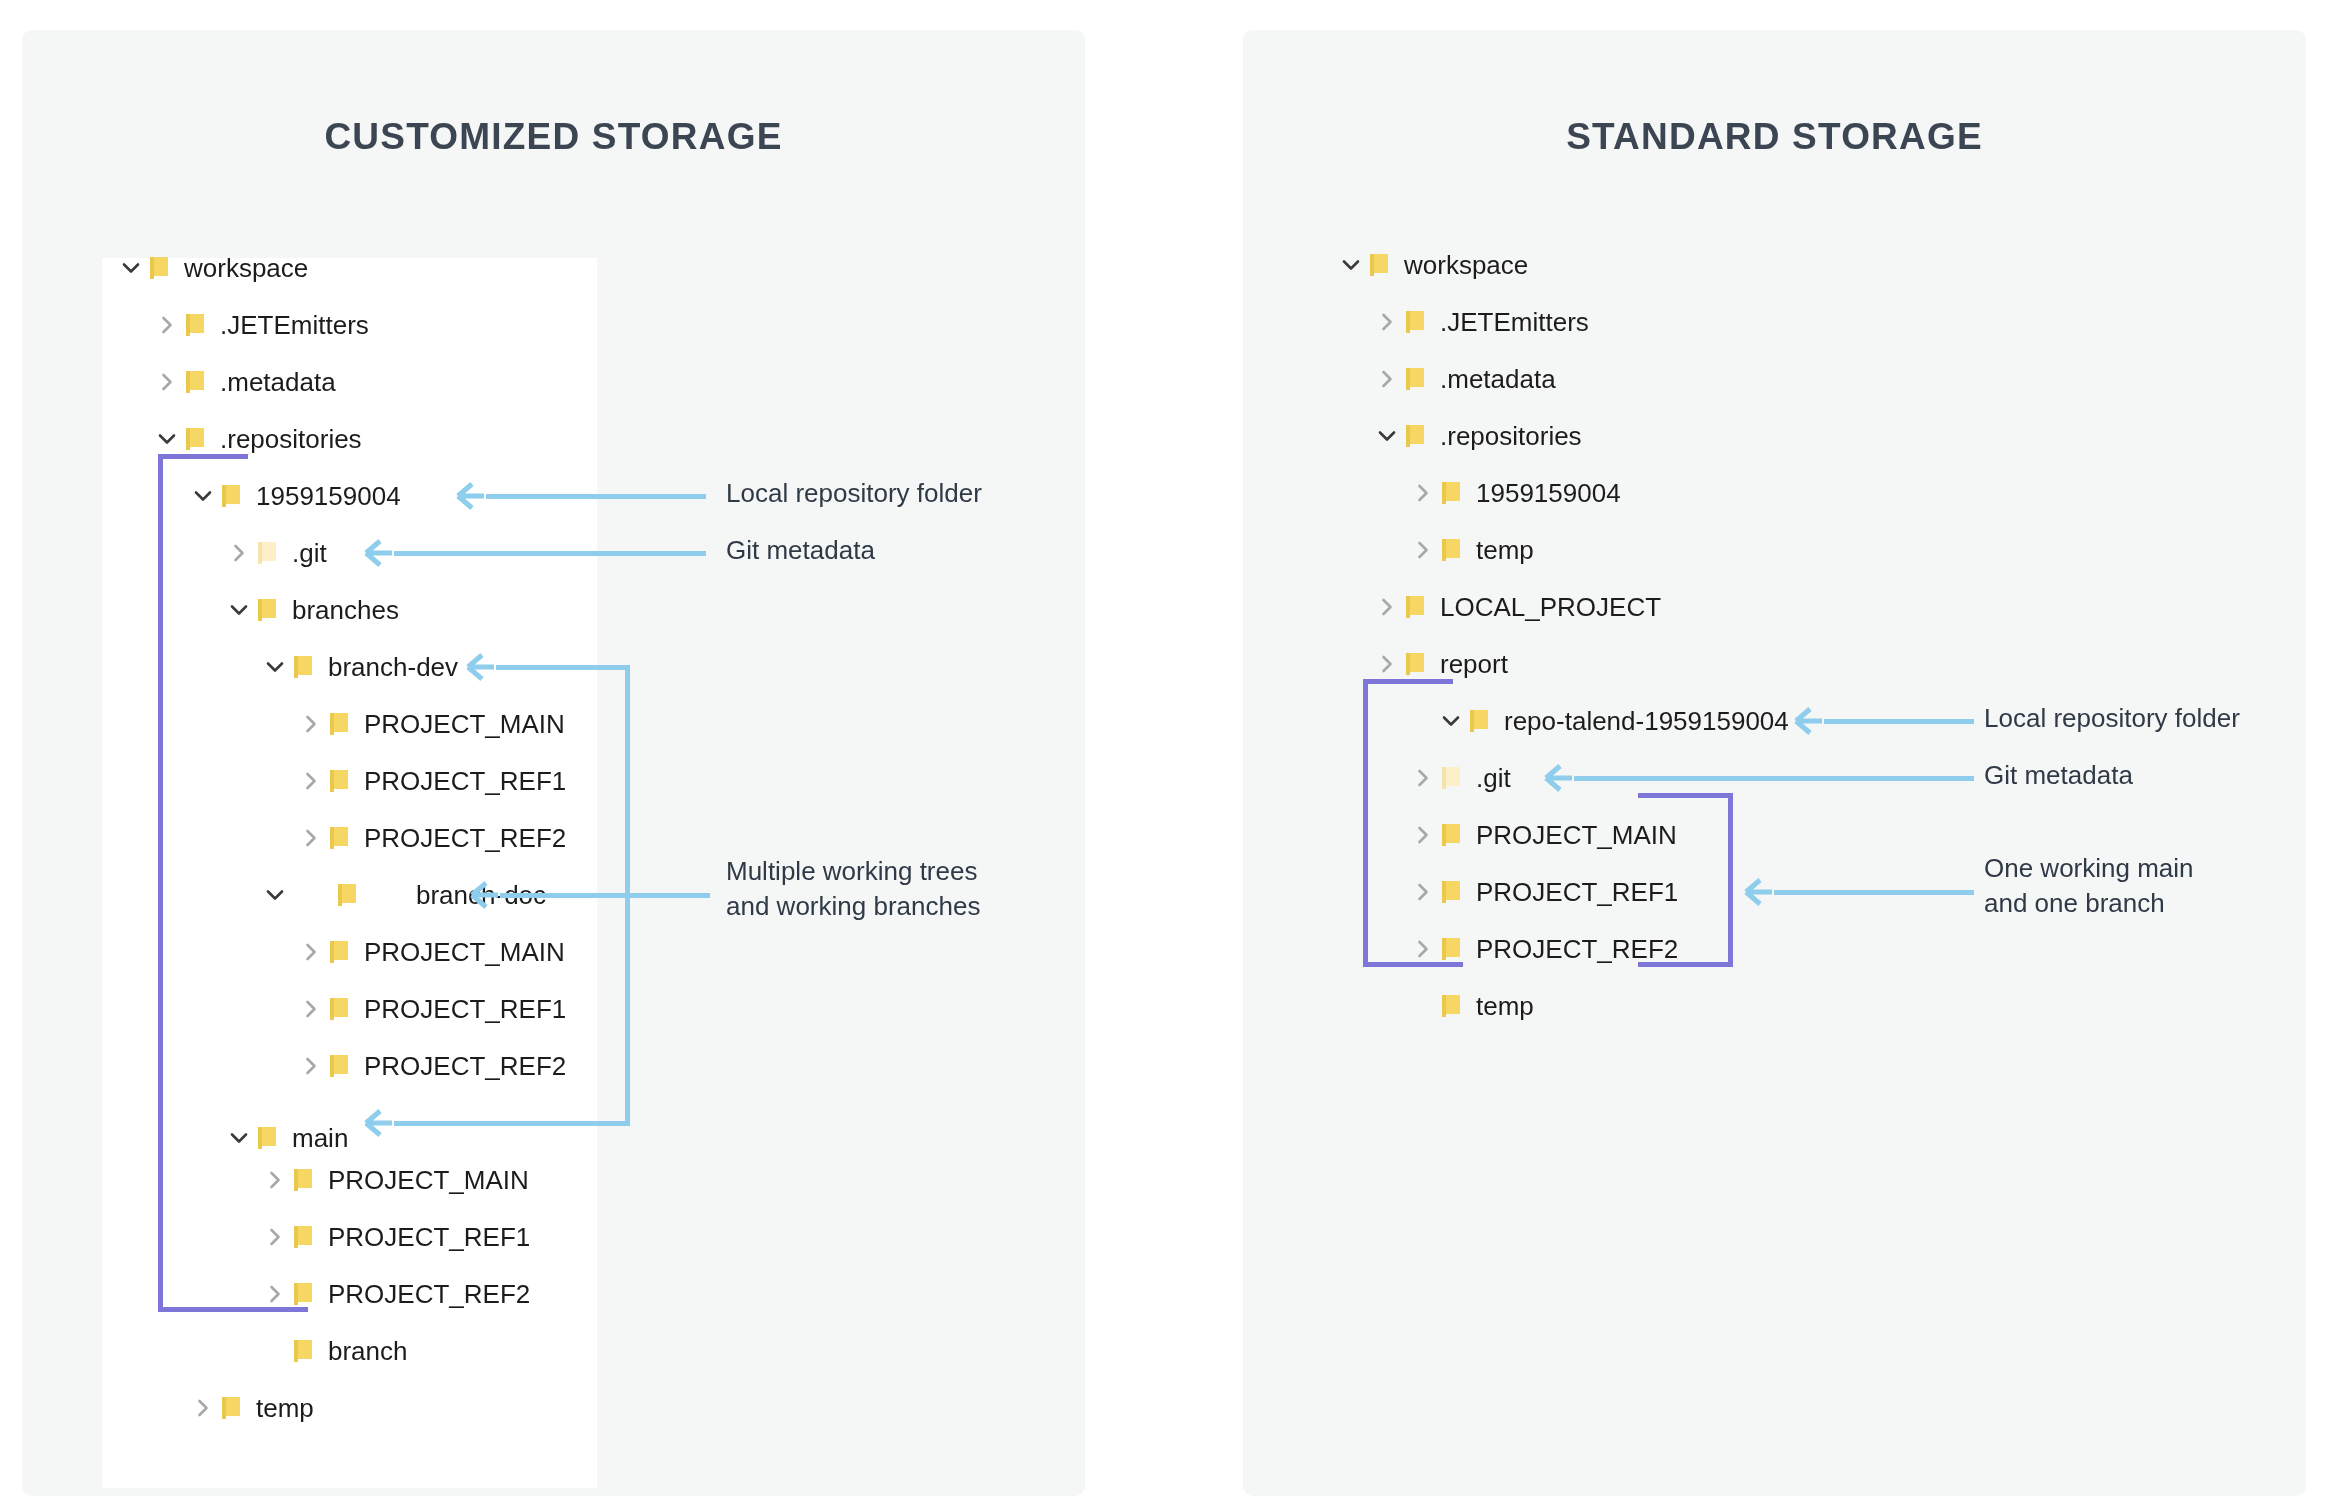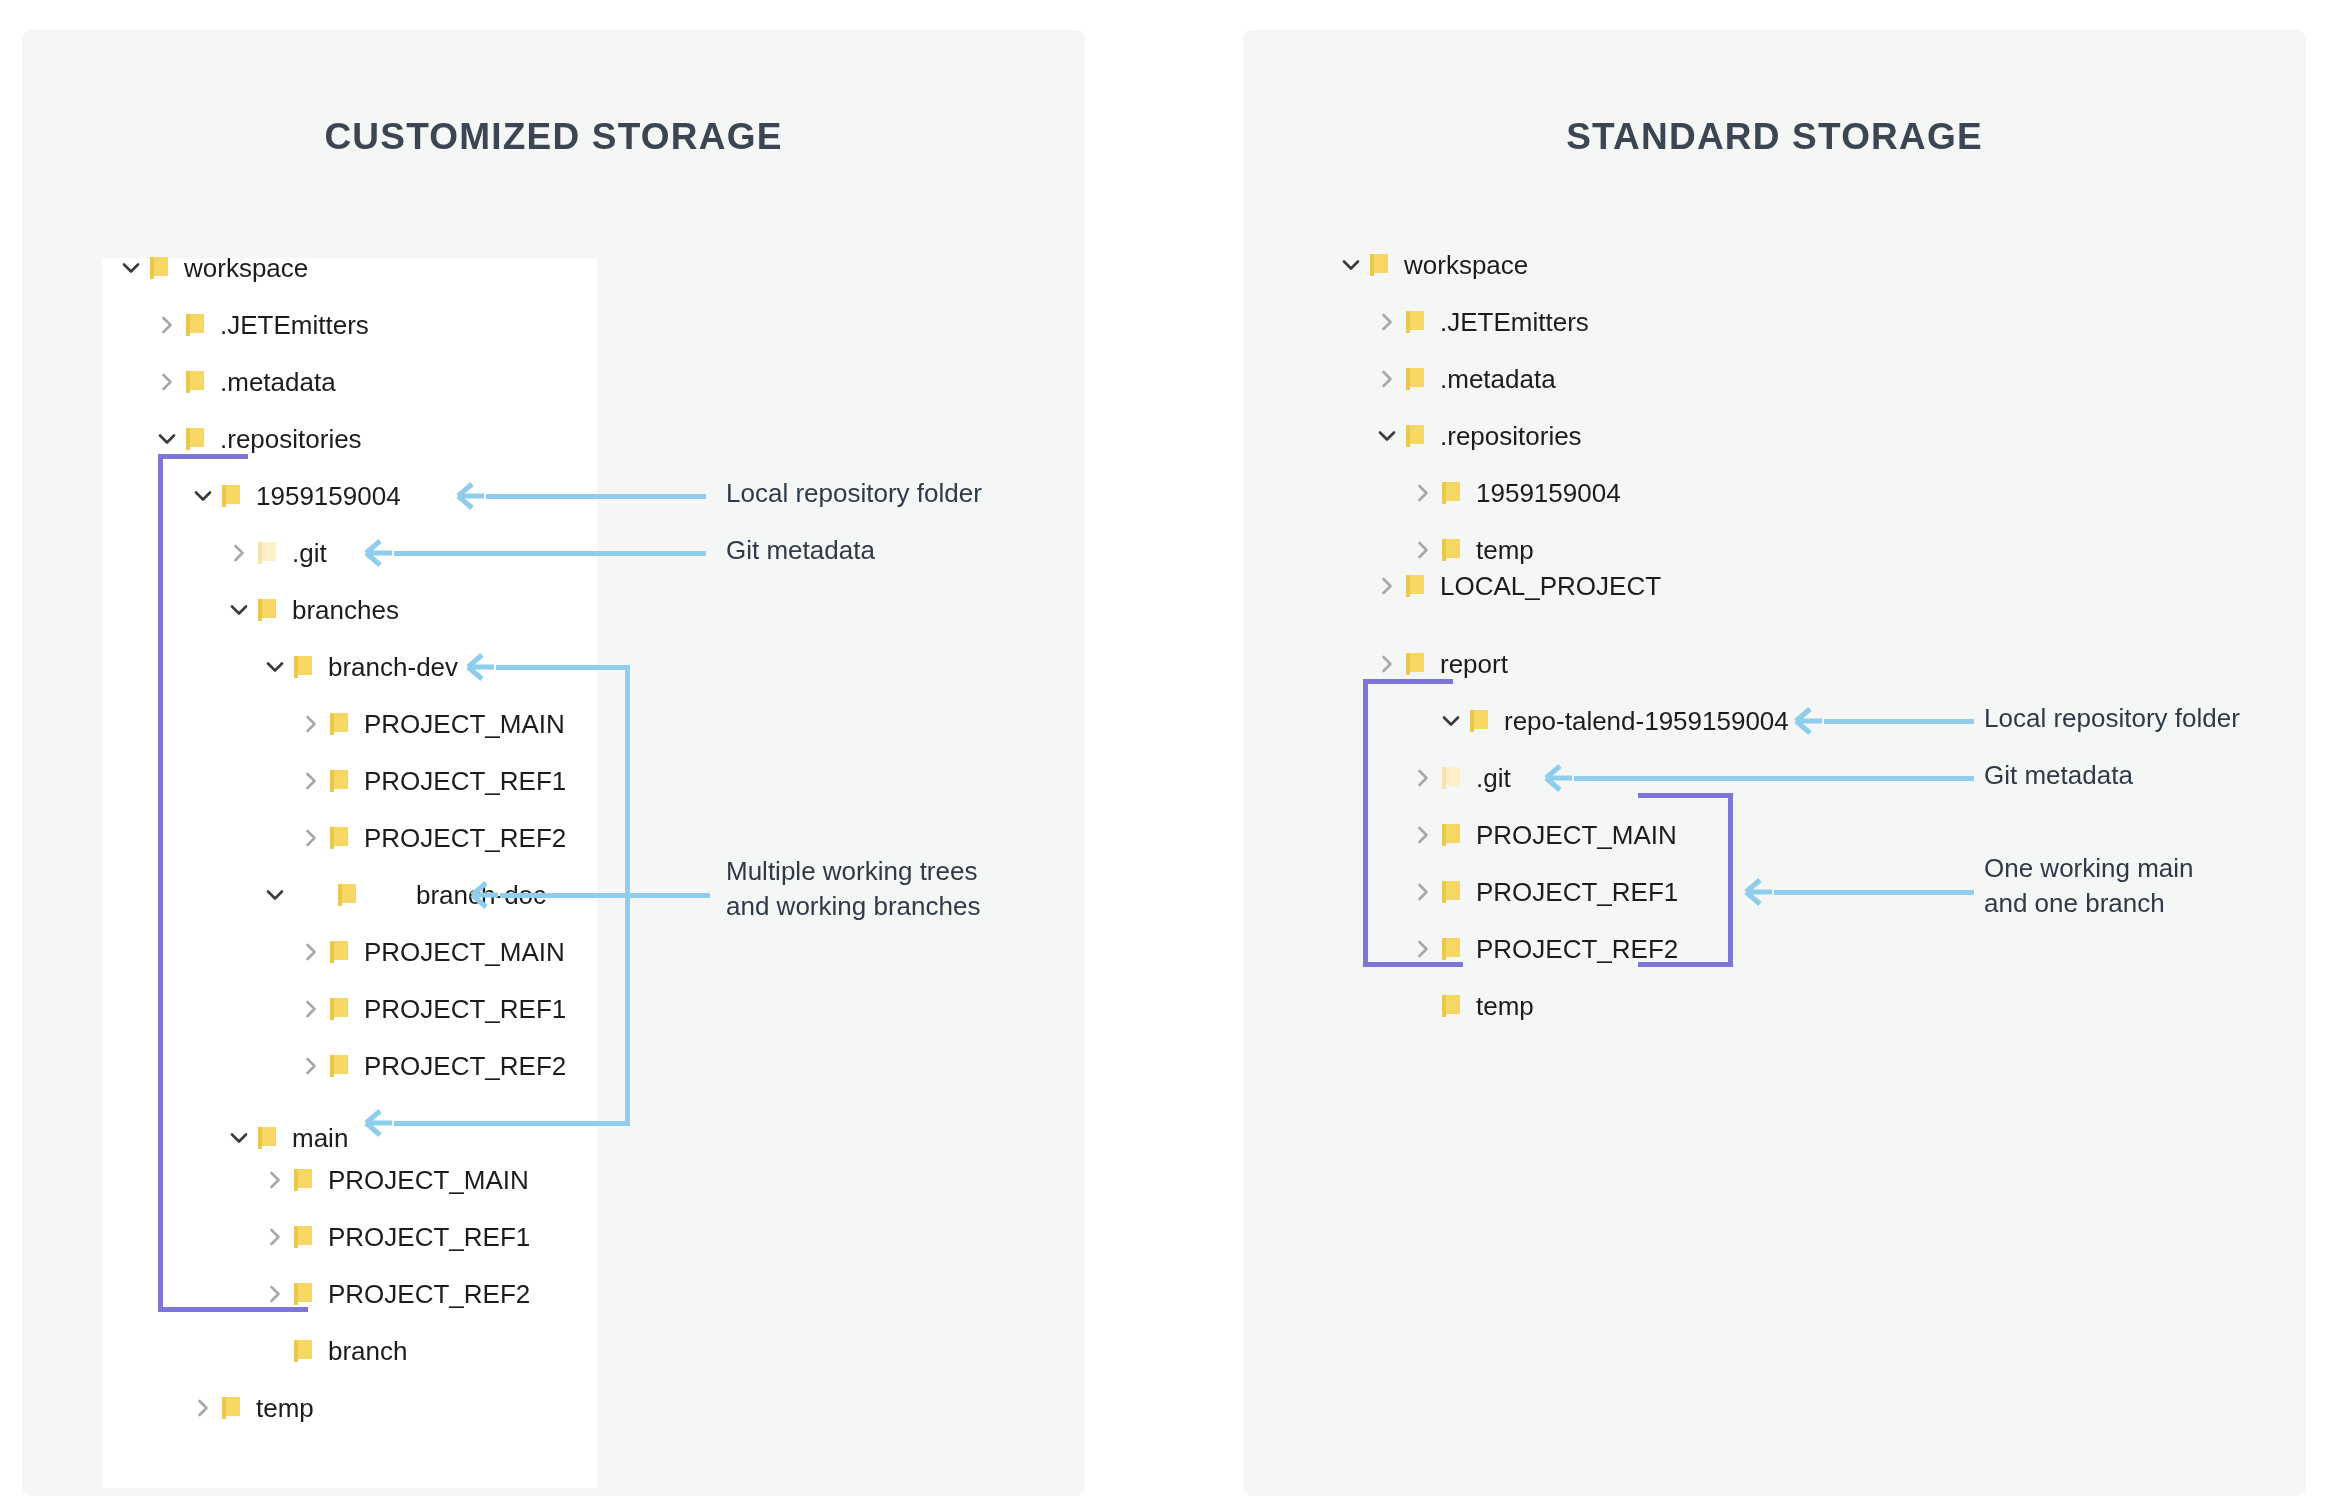--- a/index.html
+++ b/index.html
@@ -461,21 +461,21 @@
         </svg>
       </span>
       <span class="folder">
         <svg width="26" height="24" viewBox="0 0 26 24">
           <path d="M4 1 H22 V20 H8 L4 23 Z" fill="#f7d764"></path>
           <rect x="4" y="1" width="4" height="22" fill="#e9c84b"></rect>
         </svg>
       </span>
       <span class="lbl">temp</span>
     </div>
-    <div class="row" style="left: 1376px; top: 566px;">
+    <div class="row" style="left: 1376px; top: 587px;">
       <span class="chev">
         <svg width="22" height="22" viewBox="0 0 22 22">
           <path d="M7.5 4 L14.5 11 L7.5 18" fill="none" stroke="#a8a8a8" stroke-width="2.6" stroke-linecap="round" stroke-linejoin="round"></path>
         </svg>
       </span>
       <span class="folder">
         <svg width="26" height="24" viewBox="0 0 26 24">
           <path d="M4 1 H22 V20 H8 L4 23 Z" fill="#f7d764"></path>
           <rect x="4" y="1" width="4" height="22" fill="#e9c84b"></rect>
         </svg>

